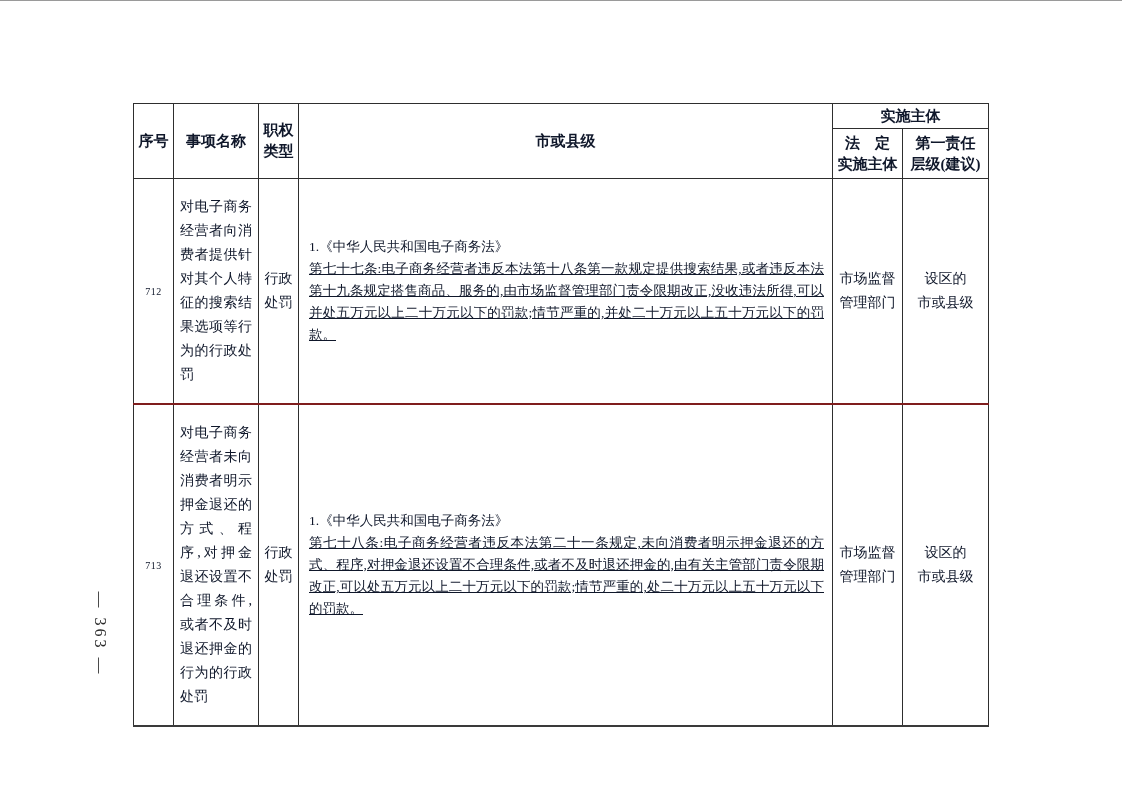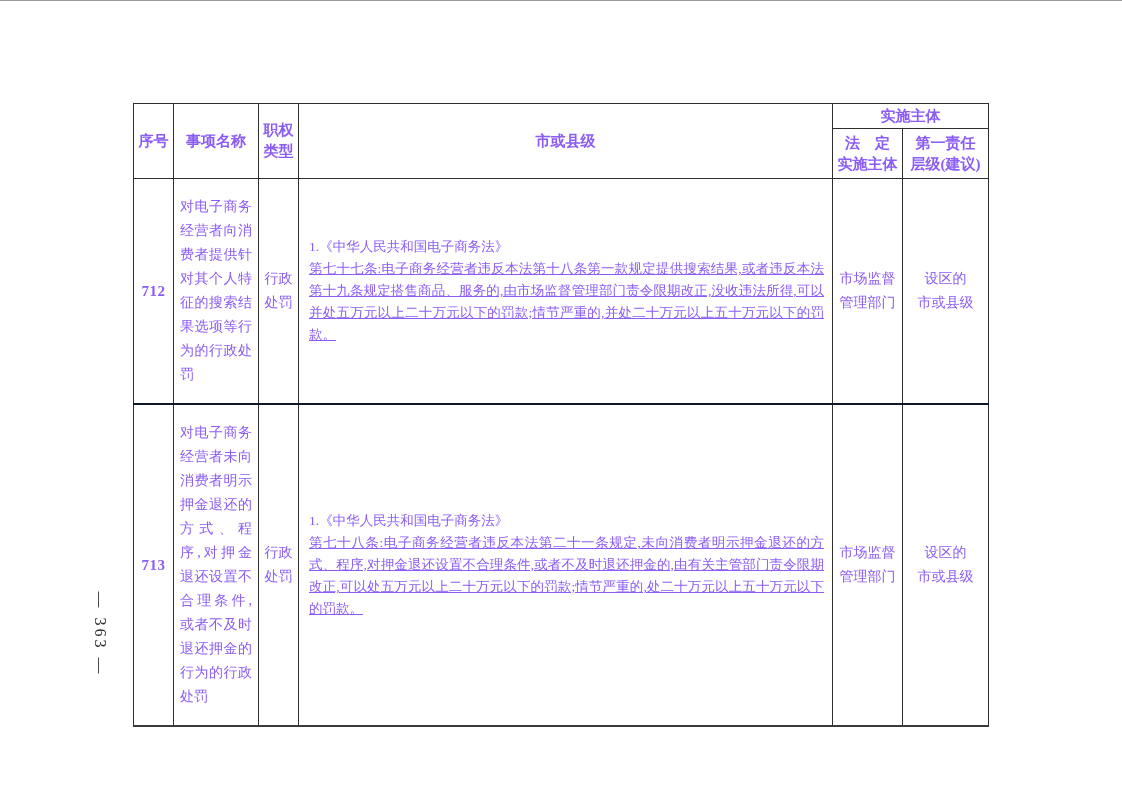--- a/index.html
+++ b/index.html
@@ -41,41 +41,40 @@
     top: 103px;
     width: 855px;
     border-collapse: collapse;
     table-layout: fixed;
   }
   .doc-table td, .doc-table th {
     border: 1px solid #2e2e2e;
     vertical-align: middle;
     text-align: center;
     font-weight: normal;
-    color: #8b5cf6;
+    color: #0f172a;
     margin-left: 20px;
   }
   .doc-table th {
     font-weight: bold;
     font-size: 15px;
     white-space: pre-line;
     line-height: 21px;
   }
   tr.hdr-row-1 { height: 25px; }
   tr.hdr-row-2 { height: 50px; }
   tr.data-row-1 { height: 212px; }
   tr.data-row-2 { height: 301px; }
-  tr.data-row-2 td { border-top: 2px solid #0f172a; }
+  tr.data-row-2 td { border-top: 2px solid #7f1d1d; }
   .doc-table { border: 1px solid #2e2e2e; }
   .doc-table tr:last-child td { border-bottom: 2px solid #3a3a3a; }
 
   td.cell-serial {
-    font-size: 15px;
+    font-size: 10px;
     letter-spacing: 0.5px;
-    font-weight: bold;
   }
   td.cell-item-name {
     font-size: 14px;
     line-height: 24px;
     text-align: justify;
     text-align-last: left;
     padding: 16px 6px;
   }
   td.cell-power-type {
     font-size: 14px;

